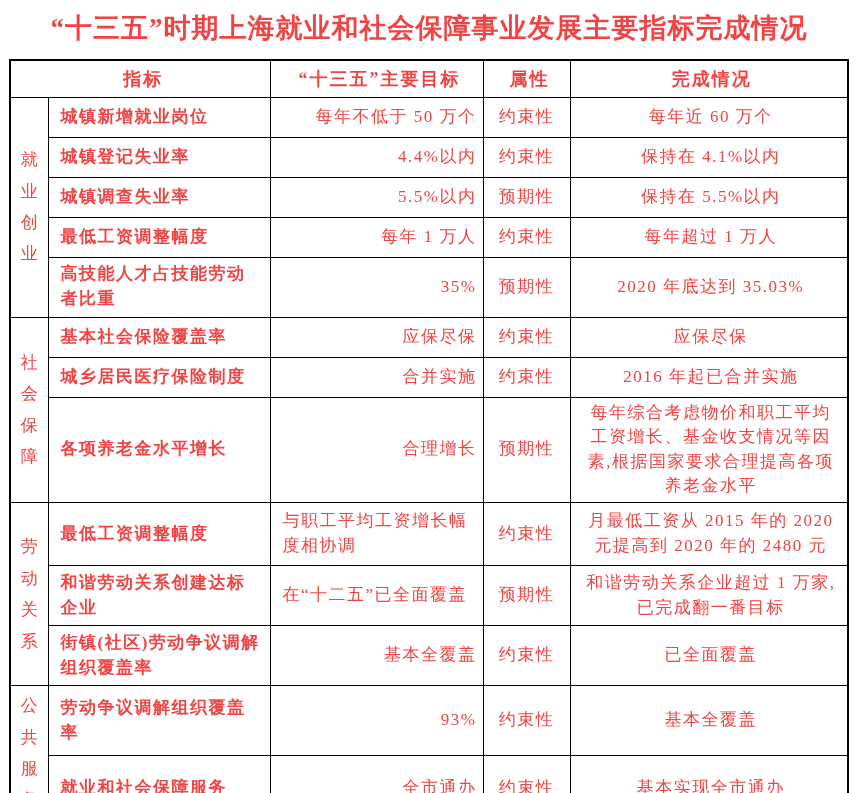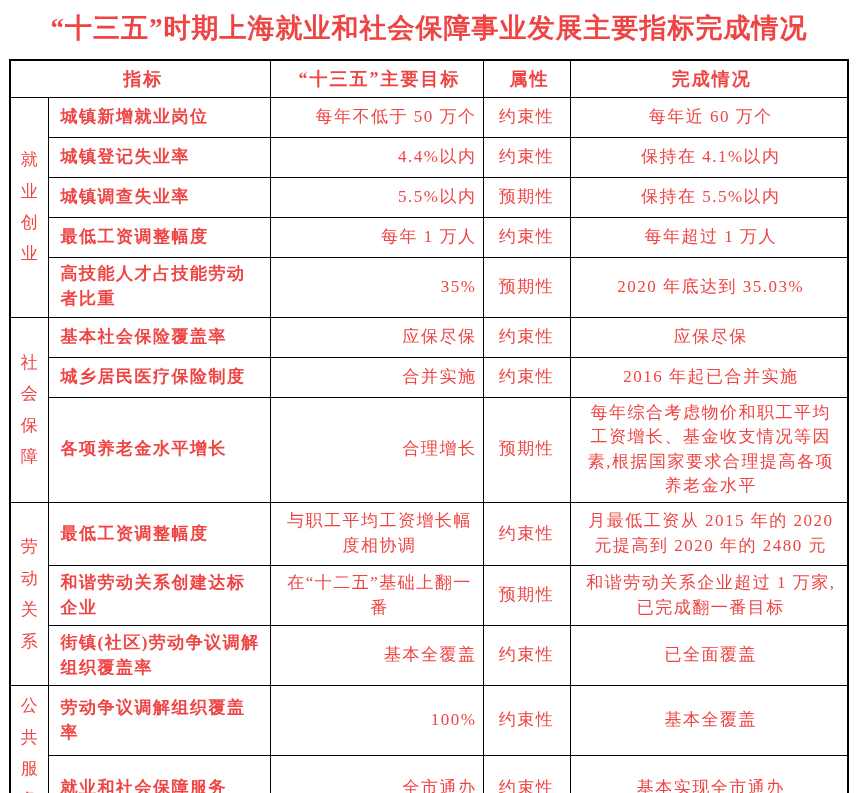--- a/index.html
+++ b/index.html
@@ -55,21 +55,21 @@
   }
   .vtext {
     width: 1.1em;
     margin: 4px auto;
     word-break: break-all;
     line-height: 1.85;
     letter-spacing: 0;
   }
   td.c-ind  { text-align: left;  padding-left: 12px; padding-right: 8px; font-weight: bold; }
   td.c-target { text-align: right; }
-  td.c-target.left { text-align: center; padding-left: 12px; }
+  td.c-target.left { text-align: left; padding-left: 12px; }
   td.c-attr { text-align: center; }
   td.c-comp { text-align: center; padding-left: 12px; padding-right: 8px; }
   .h40 { height: 40px; }
   .h56 { height: 56px; }
   .h60 { height: 60px; }
   .h63 { height: 63px; }
   .h96 { height: 96px; }
 </style>
 </head>
 <body>
@@ -156,37 +156,37 @@
         <td class="c-group" rowspan="3">
             <div class="vtext">劳动关系</div>
           </td>
         <td class="c-ind">最低工资调整幅度</td>
         <td class="c-target left">与职工平均工资增长幅度相协调</td>
         <td class="c-attr">约束性</td>
         <td class="c-comp">月最低工资从 2015 年的 2020 元提高到 2020 年的 2480 元</td>
       </tr>
       <tr class="h60">
         <td class="c-ind">和谐劳动关系创建达标企业</td>
-        <td class="c-target left">在“十二五”基础上翻一番</td>
+        <td class="c-target left">在“十二五”已全面覆盖</td>
         <td class="c-attr">预期性</td>
         <td class="c-comp">和谐劳动关系企业超过 1 万家,已完成翻一番目标</td>
       </tr>
       <tr class="h60">
         <td class="c-ind">街镇(社区)劳动争议调解组织覆盖率</td>
         <td class="c-target">基本全覆盖</td>
         <td class="c-attr">约束性</td>
         <td class="c-comp">已全面覆盖</td>
       </tr>
 
       <tr class="h60">
         <td class="c-group" rowspan="2">
             <div class="vtext">公共服务</div>
           </td>
         <td class="c-ind">劳动争议调解组织覆盖率</td>
-        <td class="c-target">100%</td>
+        <td class="c-target">93%</td>
         <td class="c-attr">约束性</td>
         <td class="c-comp">基本全覆盖</td>
       </tr>
       <tr class="h56">
         <td class="c-ind">就业和社会保障服务</td>
         <td class="c-target">全市通办</td>
         <td class="c-attr">约束性</td>
         <td class="c-comp">基本实现全市通办</td>
       </tr>
 

